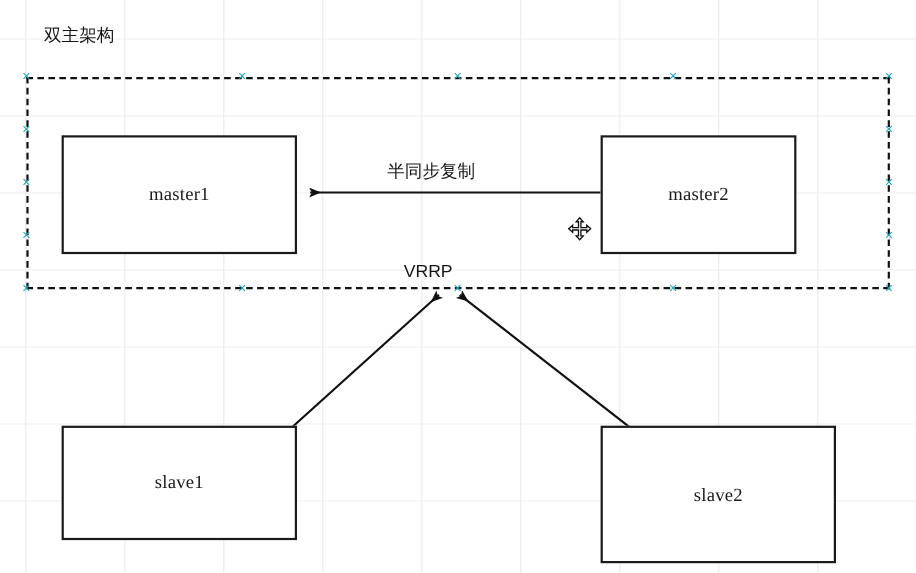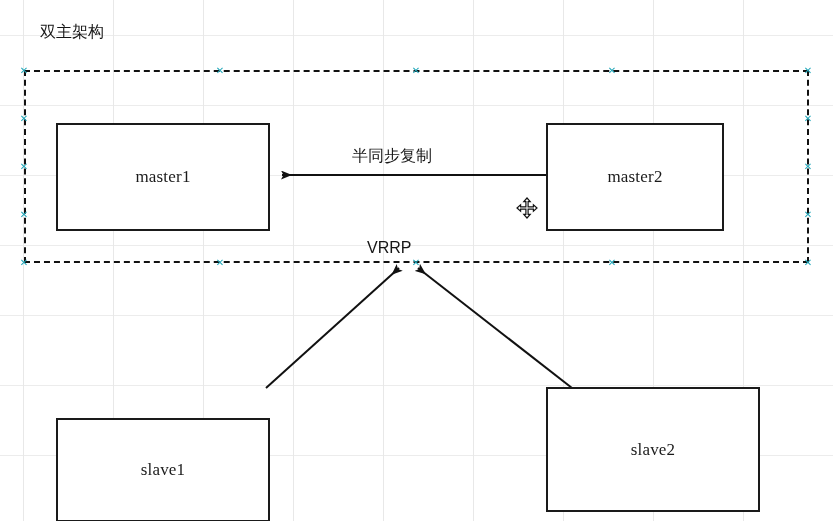--- a/index.html
+++ b/index.html
@@ -153,21 +153,21 @@
 
   <div class="node-box" style="left:56px; top:123px; width:214px; height:108px;">
     <span class="node-label">master1</span>
   </div>
 
   <div class="node-box" style="left:546px; top:123px; width:178px; height:108px;">
     <span class="node-label">master2</span>
   </div>
 
 
-  <div class="node-box" style="left:56px; top:387px; width:214px; height:104px;margin-top:31px;">
+  <div class="node-box" style="left:56px; top:387px; width:214px; height:104px;">
     <span class="node-label">slave1</span>
   </div>
 
   <div class="node-box" style="left:546px; top:387px; width:214px; height:125px;">
     <span class="node-label">slave2</span>
   </div>
 
   <div class="edge-label" id="label-replication">半同步复制</div>
 
   <div class="edge-label" id="label-vrrp">VRRP</div>

